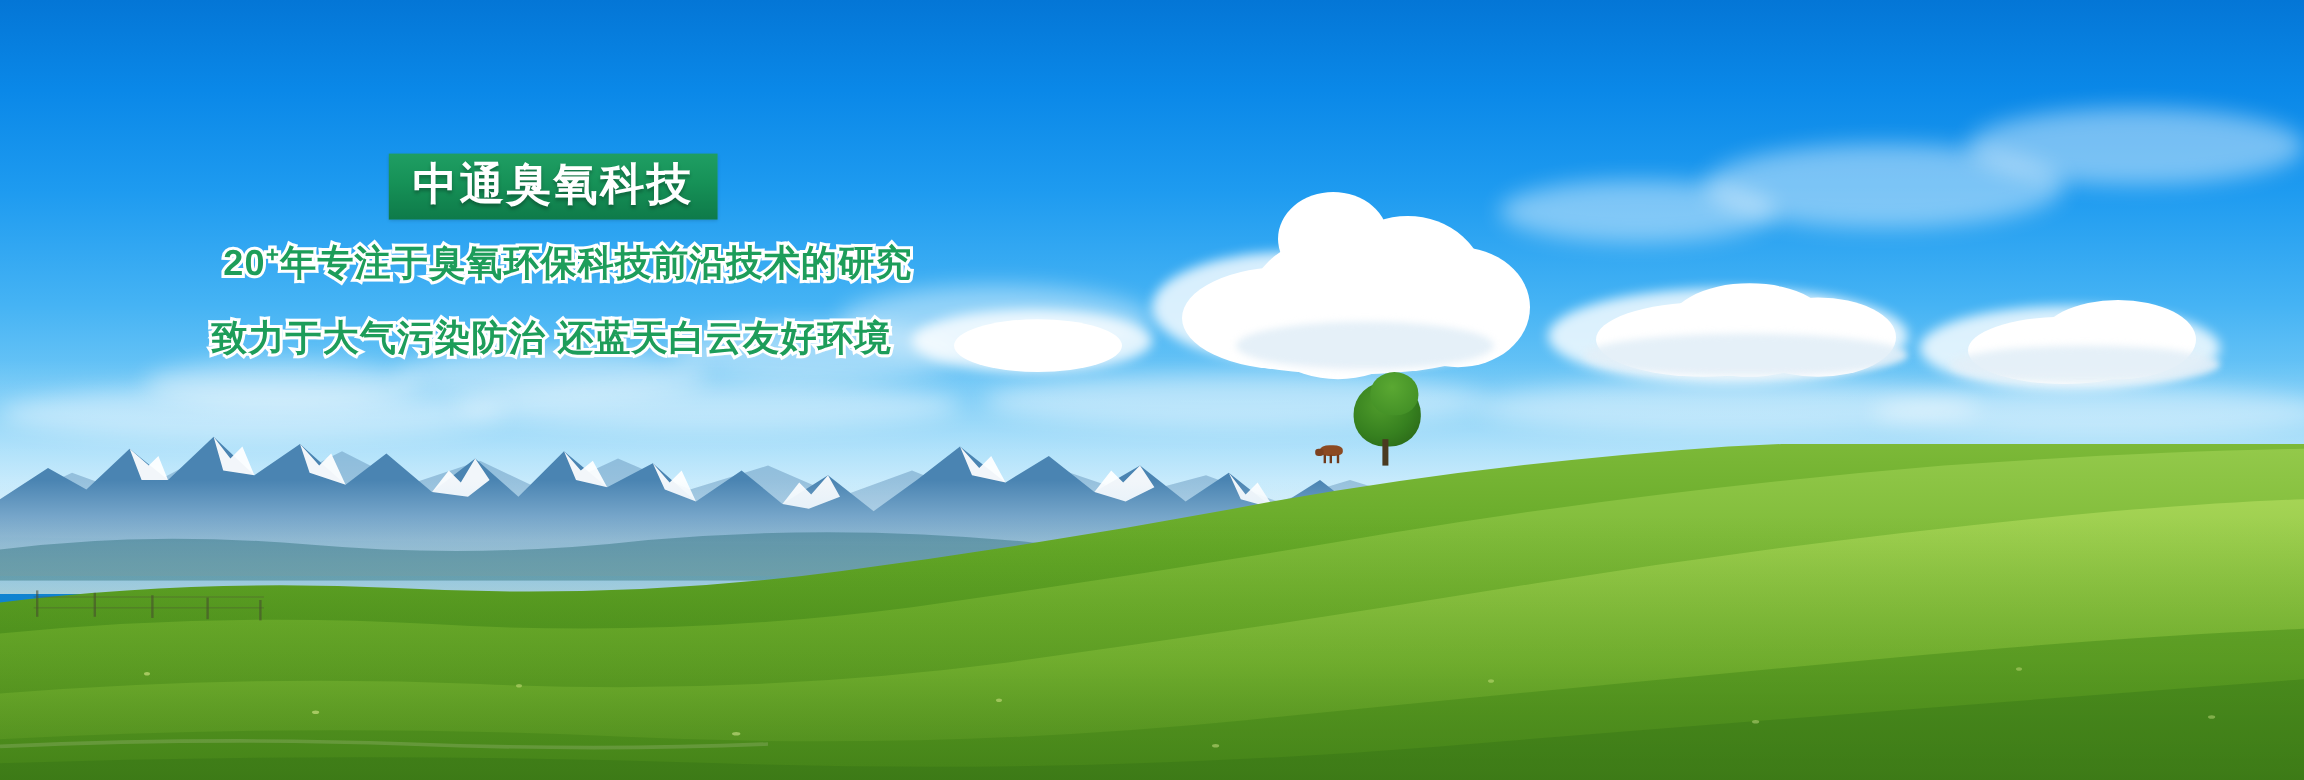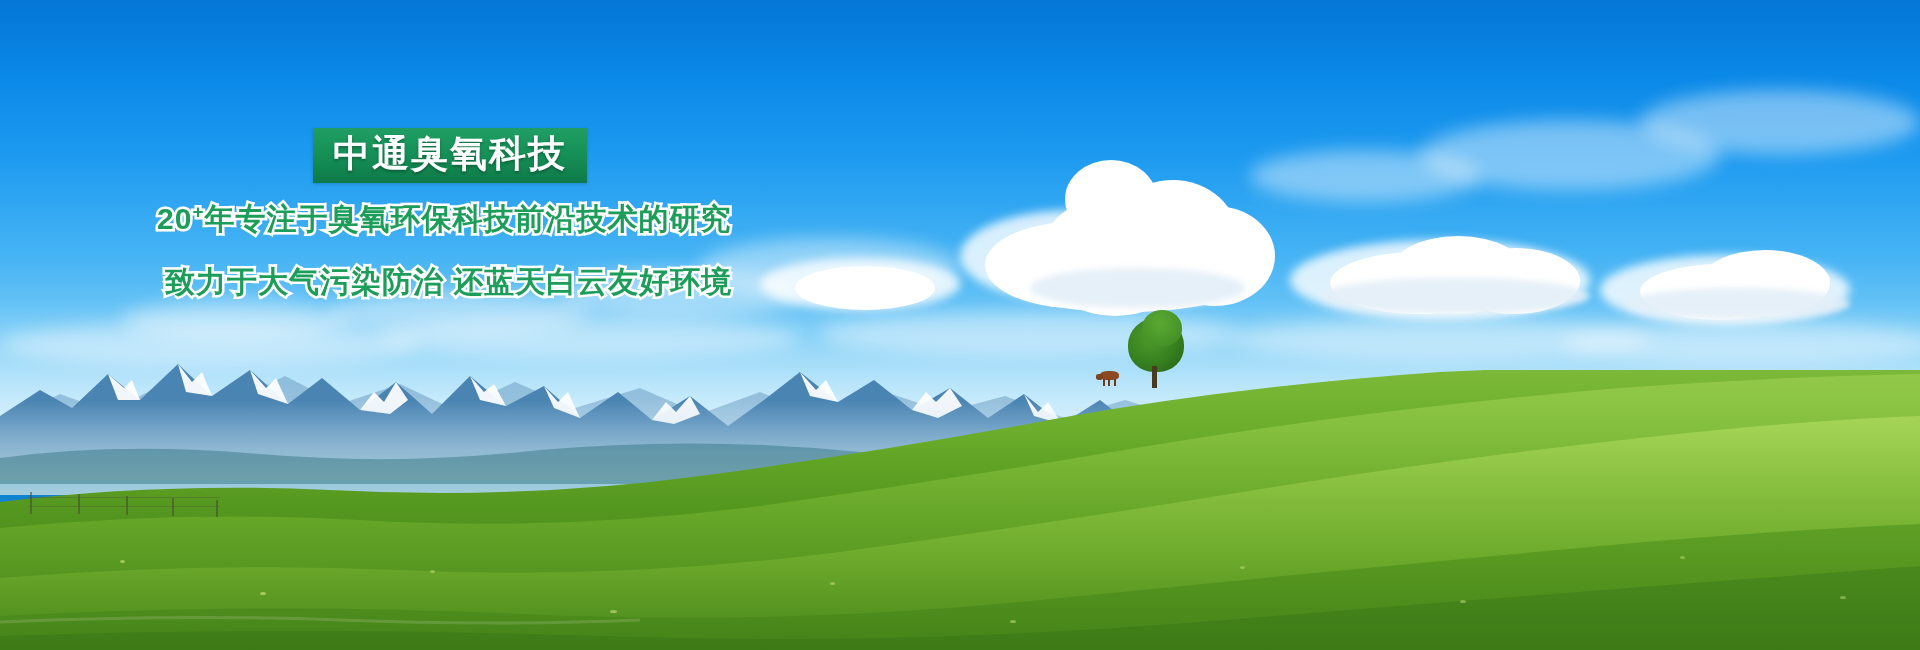--- a/index.html
+++ b/index.html
@@ -54,21 +54,21 @@
   
   .horse-body{position:absolute;background:#8c4a22;border-radius:42% 42% 36% 36%;}
   .horse-head{position:absolute;background:#7d4220;border-radius:40%;}
   .horse-leg{position:absolute;background:#6f3a1c;}
 
   
   .fence-post{position:absolute;background:rgba(70,72,46,.55);}
   .fence-wire{position:absolute;background:rgba(80,84,56,.40);height:1px;}
 
   
-  .textblock{position:absolute;left:145px;top:128px;width:700px;z-index:40;}
+  .textblock{position:absolute;left:156px;top:128px;width:700px;z-index:40;}
 
   .title-badge{
     display:inline-block;margin-left:168px;
     padding:7px 20px 9px 20px;
     background:linear-gradient(to bottom,#1f9e63 0%,#169157 45%,#0e7a49 100%);
     box-shadow:0 1px 3px rgba(0,0,0,.18);
   }
   .title-badge-text{
     font-size:37px;font-weight:bold;color:#ffffff;letter-spacing:2px;
     line-height:1.05;white-space:nowrap;
@@ -76,21 +76,21 @@
   }
 
   .subline{
     margin-top:16px;
     font-size:30px;font-weight:bold;letter-spacing:1px;white-space:nowrap;
     color:#1d9d5a;
     -webkit-text-stroke:5px #ffffff;
     paint-order:stroke fill;
     text-shadow:0 1px 2px rgba(255,255,255,.9);
   }
-  .subline-1{margin-left:12px;}
+  .subline-1{margin-left:30px;}
   .subline-2{margin-left:20px;margin-top:22px;}
   .sup{font-size:19px;vertical-align:super;}
 </style>
 </head>
 <body>
 
 <div class="banner">
 
   <div class="sky"></div>
 

